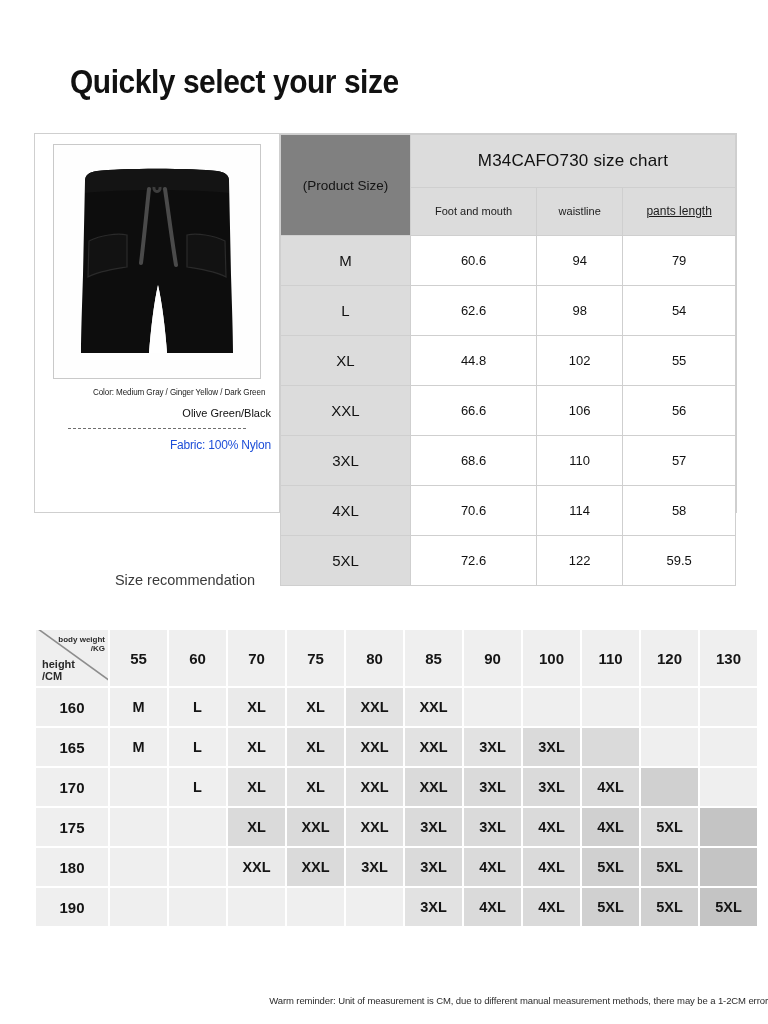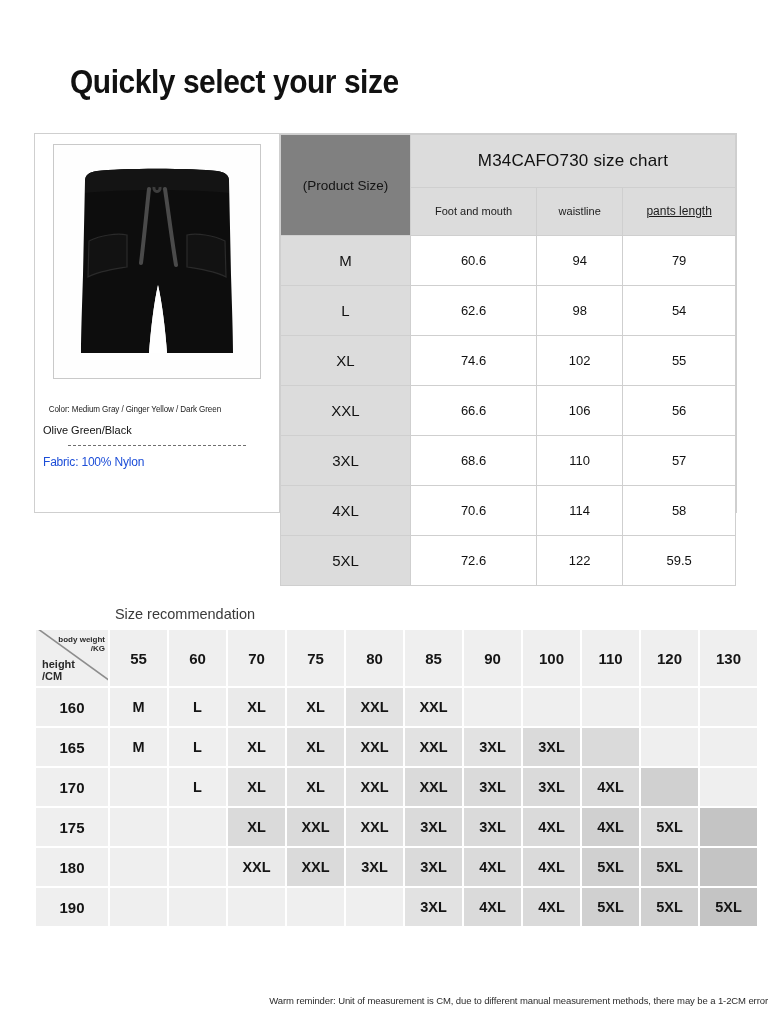--- a/index.html
+++ b/index.html
@@ -68,23 +68,23 @@
   }
   .shorts {
     position: absolute;
     left: 50%;
     top: 22px;
     transform: translateX(-50%);
     width: 164px;
     height: 196px;
   }
   .spec-lines {
-    margin-top: 25px;
+    margin-top: 8px;
     width: 100%;
-    text-align: left;
+    text-align: right;
   }
   .spec-color {
     font-size: 8.5px;
     color: #222;
     letter-spacing: -0.1px;
     transform: scaleX(0.95);
   }
   .spec-color2 {
     font-size: 11px;
     color: #111;
@@ -152,21 +152,21 @@
     color: #111;
     font-weight: 700;
     font-size: 13px;
     height: 42px;
   }
 
   
   .rec-heading {
     position: absolute;
     left: 70px;
-    top: 604px;
+    top: 570px;
     width: 230px;
     text-align: center;
     font-size: 14.5px;
     color: #3a3a3a;
     line-height: 1.45;
   }
 
   
   .rec-table {
     position: absolute;
@@ -304,21 +304,21 @@
             <td class="val-cell">79</td>
           </tr>
           <tr>
             <td class="size-cell">L</td>
             <td class="val-cell">62.6</td>
             <td class="val-cell">98</td>
             <td class="val-cell">54</td>
           </tr>
           <tr>
             <td class="size-cell">XL</td>
-            <td class="val-cell">74.6</td>
+            <td class="val-cell">44.8</td>
             <td class="val-cell">102</td>
             <td class="val-cell">55</td>
           </tr>
           <tr>
             <td class="size-cell">XXL</td>
             <td class="val-cell">66.6</td>
             <td class="val-cell">106</td>
             <td class="val-cell">56</td>
           </tr>
           <tr>

